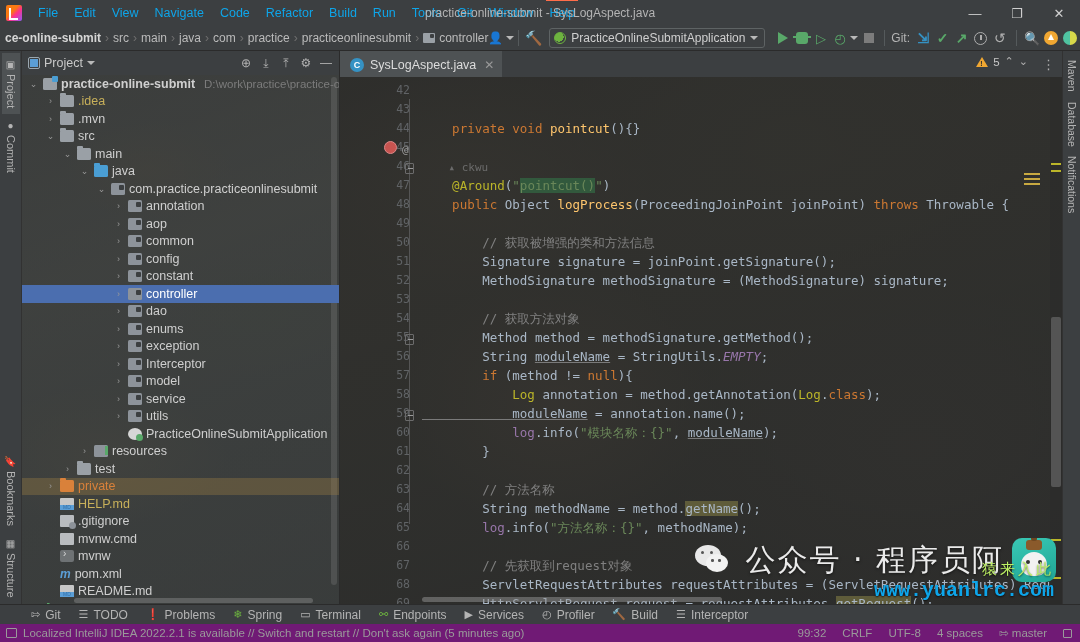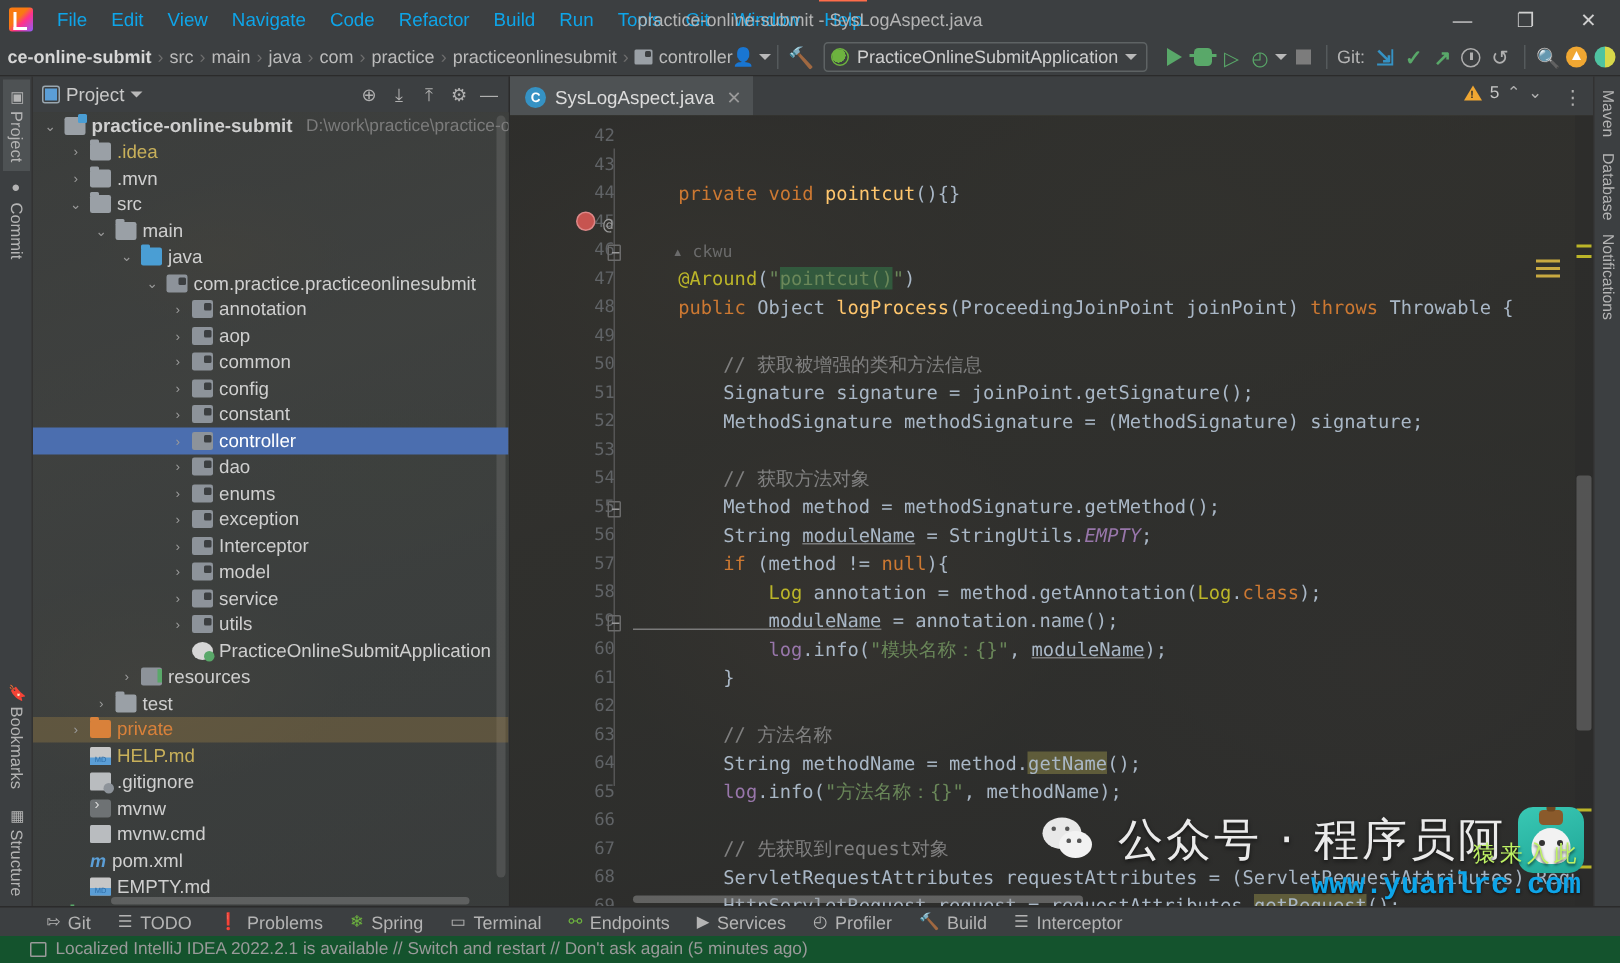--- a/index.html
+++ b/index.html
@@ -331,22 +331,22 @@
   
   .toolwin-bar {
     height: 20px; flex: 0 0 20px; background: #3c3f41; display: flex; align-items: center;
     gap: 0px; border-top: 1px solid #2b2b2b; padding-left: 22px; font-size: 12px;
   }
   .tw {
     display:flex; align-items:center; gap:5px; padding: 0 9px; color:#b4b4b4; height:100%;
   }
   .tw .g { font-size: 11px; color:#b4b4b4; }
   .statusbar {
-    height: 18px; flex: 0 0 18px; background: #14532d; display: flex; align-items: center;
-    font-size: 11.5px; color: #9a9a9a; padding-left: 20px; gap: 8px; position: relative;
+    height: 18px; flex: 0 0 18px; background: #701a75; display: flex; align-items: center;
+    font-size: 11.5px; color: #9a9a9a; padding-left: 6px; gap: 8px; position: relative;
   }
   .sb-left { display:flex; align-items:center; gap:6px; }
   .sb-ico { width:11px;height:10px;border:1.4px solid #9a9a9a; border-radius:1px; }
   .sb-right { margin-left:auto; display:flex; align-items:center; gap:16px; padding-right:8px; }
   .sb-right span { color:#9a9a9a; }
   .lock { width:9px;height:9px;border:1.4px solid #9a9a9a;border-radius:1px; }
 </style>
 </head>
 <body>
 
@@ -608,37 +608,37 @@
             <span class="ico file md"></span>
             <span class="node-label yellow">HELP.md</span>
           </div>
           <div class="node" style="padding-left: 23px;">
             <span class="arrow none">›</span>
             <span class="ico file git"></span>
             <span class="node-label">.gitignore</span>
           </div>
           <div class="node" style="padding-left: 23px;">
             <span class="arrow none">›</span>
+            <span class="ico file"></span>
+            <span class="node-label">mvnw.cmd</span>
+          </div>
+          <div class="node" style="padding-left: 23px;">
+            <span class="arrow none">›</span>
             <span class="ico file sh"></span>
             <span class="node-label">mvnw</span>
-          </div>
-          <div class="node" style="padding-left: 23px;">
-            <span class="arrow none">›</span>
-            <span class="ico file"></span>
-            <span class="node-label">mvnw.cmd</span>
           </div>
           <div class="node" style="padding-left: 23px;">
             <span class="arrow none">›</span>
             <span class="mvn-m">m</span>
             <span class="node-label">pom.xml</span>
           </div>
           <div class="node" style="padding-left: 23px;">
             <span class="arrow none">›</span>
             <span class="ico file md"></span>
-            <span class="node-label">EMPTY.md</span>
+            <span class="node-label">README.md</span>
           </div>
           <div class="node" style="padding-left: 6px;">
             <span class="arrow">›</span>
             <span class="ico libs"></span>
             <span class="node-label">External Libraries</span>
           </div>
           <div class="tree-hscroll"></div>
       </div>
     </div>
 
@@ -780,15 +780,23 @@
         <span class="g">☰</span>
         <span>Interceptor</span>
       </div>
   </div>
 
   <div class="statusbar">
     <div class="sb-left">
       <span class="sb-ico"></span>
       <span>Localized IntelliJ IDEA 2022.2.1 is available // Switch and restart // Don't ask again (5 minutes ago)</span>
     </div>
+    <div class="sb-right">
+      <span>99:32</span>
+      <span>CRLF</span>
+      <span>UTF-8</span>
+      <span>4 spaces</span>
+      <span>⇰ <span>master</span></span>
+      <span class="lock"></span>
+    </div>
   </div>
 
 </div>
 
 </body></html>

